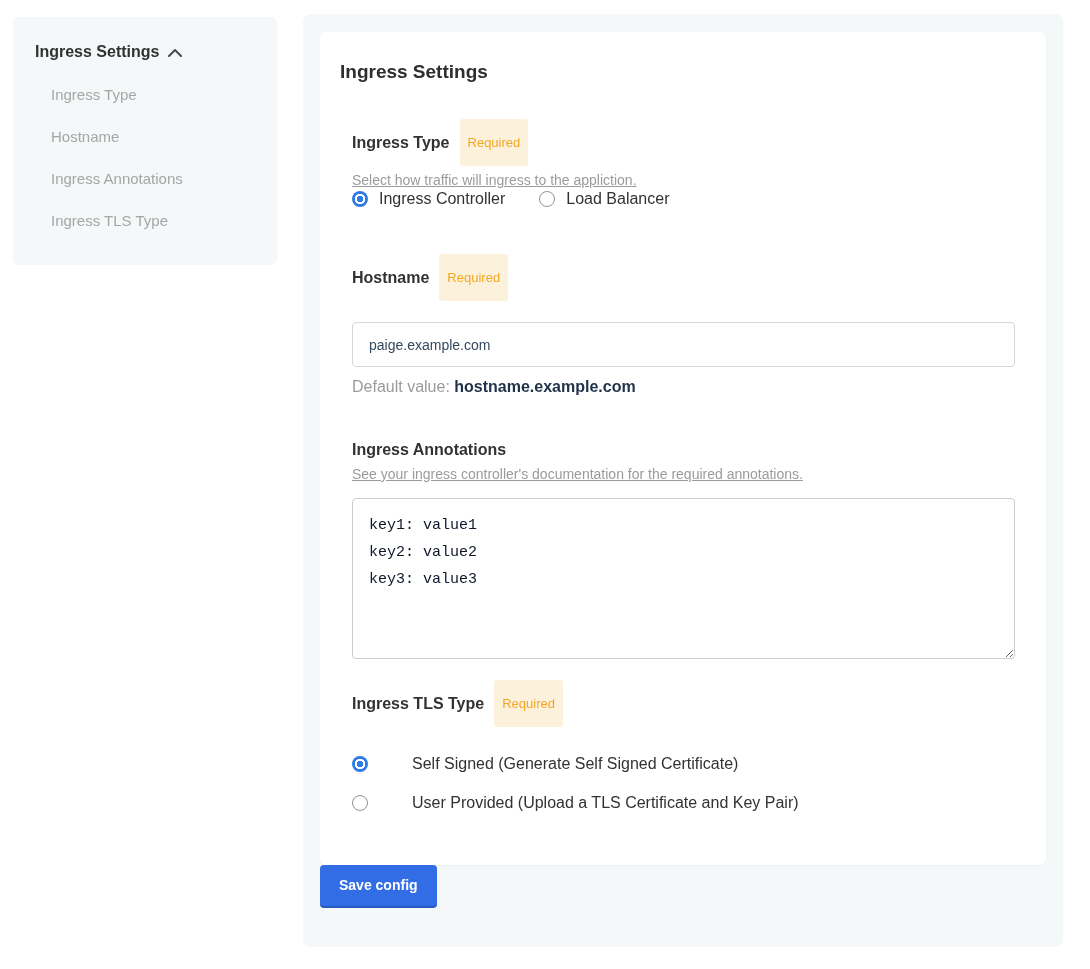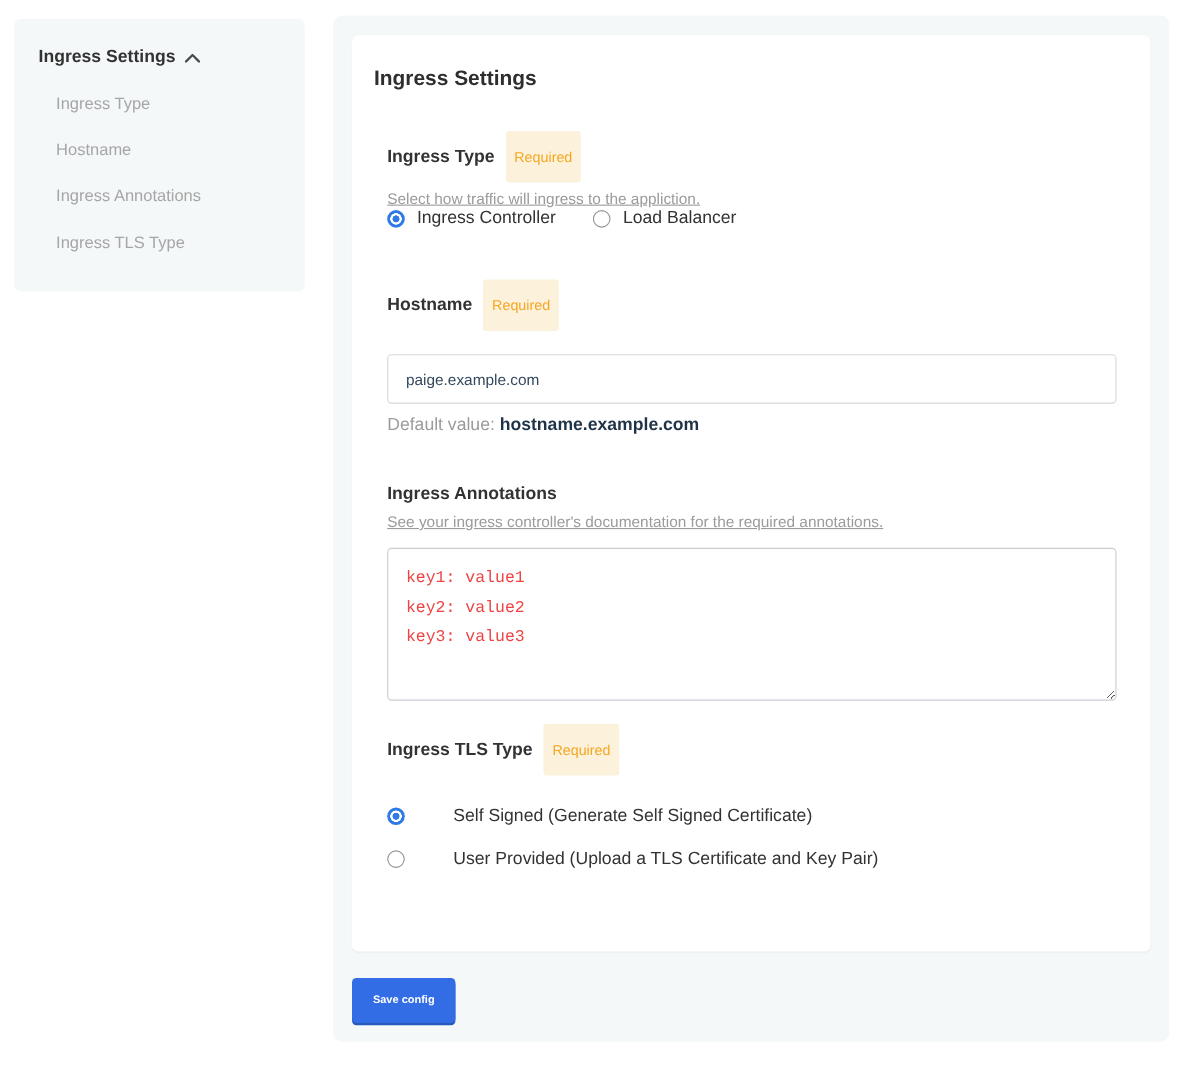--- a/index.html
+++ b/index.html
@@ -125,45 +125,44 @@
   .default-line {
     margin: 11px 0 0;
     font-size: 16px; color: #9b9b9b; line-height: 17px;
   }
   .default-value { font-weight: bold; color: #1e3248; }
 
   .field-annotations { margin-top: 45px; }
   .annotations-textarea {
     display: block;
     margin-top: 15px;
-    width: 663px; height: 139px;
+    width: 663px; height: 161px;
     border: 1px solid #c9ced3;
     border-radius: 4px;
     padding: 13px 16px;
     font-family: "Liberation Mono", monospace;
     font-size: 15px;
     line-height: 27px;
-    color: #ef4444;
+    color: #0f172a;
     outline: none;
     resize: both;
     background: #fff;
   }
 
   .field-tls { margin-top: 21px; }
   .tls-options { margin-top: 8px; }
   .tls-option { margin-top: 19px; gap: 44px; }
   .tls-option:first-child { margin-top: 27px; }
 
   .save-btn {
-    margin-top: 24px;
     display: inline-block;
     background: #326de6;
     color: #ffffff;
     font-family: "Liberation Sans", sans-serif;
-    font-size: 10px; font-weight: bold;
+    font-size: 14px; font-weight: bold;
     line-height: 17px;
     border: none;
     border-radius: 4px;
     padding: 12px 19px;
     box-shadow: 0 2px 0 #2659bd;
     cursor: pointer;
   }
 </style>
 </head>
 <body>

